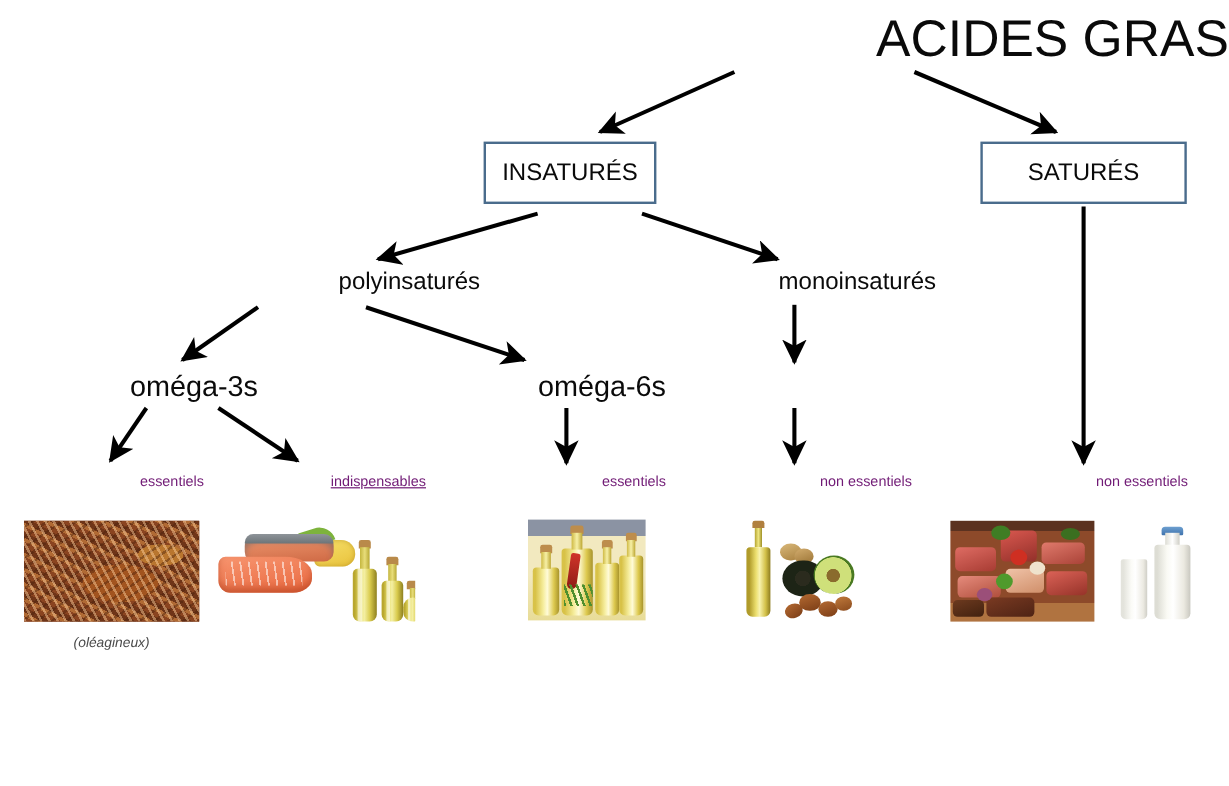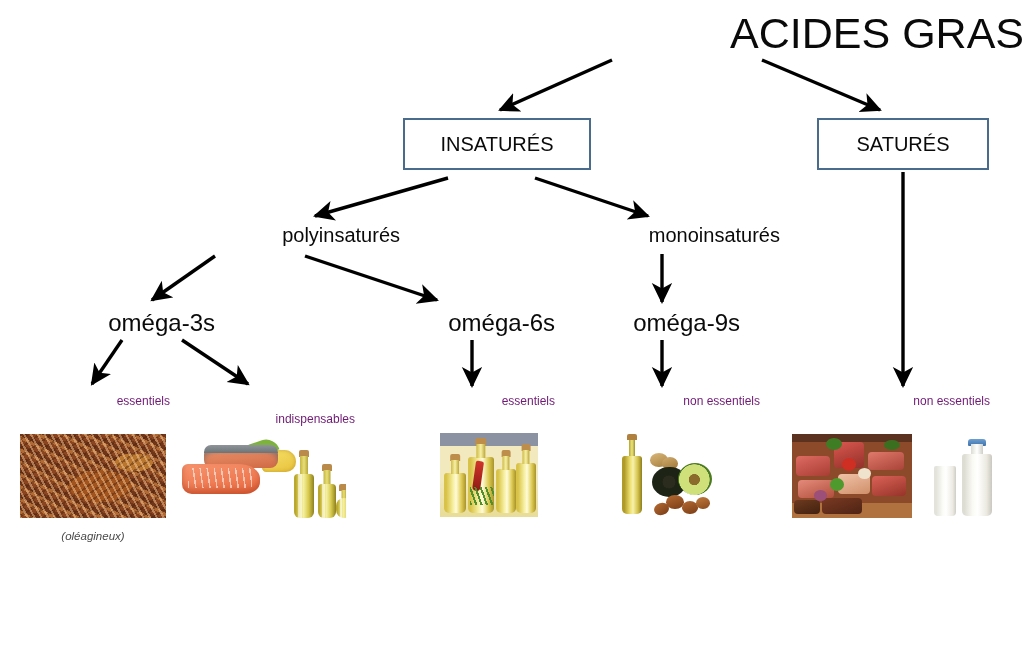--- a/index.html
+++ b/index.html
@@ -32,34 +32,34 @@
     position: absolute;
     border: 2px solid #4a6c8c;
     background: #ffffff;
     box-sizing: border-box;
     display: flex;
     align-items: center;
     justify-content: center;
     font-size: 20px;
     color: #0a0a0a;
   }
-  #box-insatures { left: 403px; top: 118px; width: 188px; height: 52px; }
+  #box-insatures { left: 403px; top: 118px; width: 144px; height: 52px; }
   #box-satures   { left: 817px; top: 118px; width: 172px; height: 52px; }
 
   .lvl2 { font-size: 20px; color: #0a0a0a; }
   .lvl3 { font-size: 24px; color: #0a0a0a; }
   .lvl4 { font-size: 12px; color: #701a75; }
 
   #n-poly  { left: 180px; top: 225px; width: 220px; }
   #n-mono  { left: 560px; top: 225px; width: 220px; }
   #n-om3   { left: 55px;  top: 311px; width: 160px; }
   #n-om6   { left: 395px; top: 311px; width: 160px; }
   #n-om9   { left: 580px; top: 311px; width: 160px; }
   #n-ess1  { left: 20px;  top: 395px; width: 150px; }
-  #n-indis { left: 175px; top: 413px; width: 180px; }
+  #n-indis { left: 175px; top: 395px; width: 180px; text-decoration: underline; }
   #n-ess2  { left: 395px; top: 395px; width: 160px; }
   #n-ness1 { left: 580px; top: 395px; width: 180px; }
   #n-ness2 { left: 800px; top: 395px; width: 190px; }
 
   #arrows {
     position: absolute;
     left: 0; top: 0;
     width: 1024px; height: 655px;
     pointer-events: none;
   }
@@ -245,21 +245,20 @@
   <div class="node" id="title">ACIDES GRAS</div>
 
   <div class="box" id="box-insatures">INSATURÉS</div>
   <div class="box" id="box-satures">SATURÉS</div>
 
   <div class="node lvl2" id="n-poly">polyinsaturés</div>
   <div class="node lvl2" id="n-mono">monoinsaturés</div>
 
   <div class="node lvl3" id="n-om3">oméga-3s</div>
   <div class="node lvl3" id="n-om6">oméga-6s</div>
-  <div class="node lvl3" id="n-om9">oméga-9s</div>
 
   <div class="node lvl4" id="n-ess1">essentiels</div>
   <div class="node lvl4" id="n-indis">indispensables</div>
   <div class="node lvl4" id="n-ess2">essentiels</div>
   <div class="node lvl4" id="n-ness1">non essentiels</div>
   <div class="node lvl4" id="n-ness2">non essentiels</div>
 
   <div class="photo" id="ph-nuts">
     <div class="grain"></div>
   </div>

